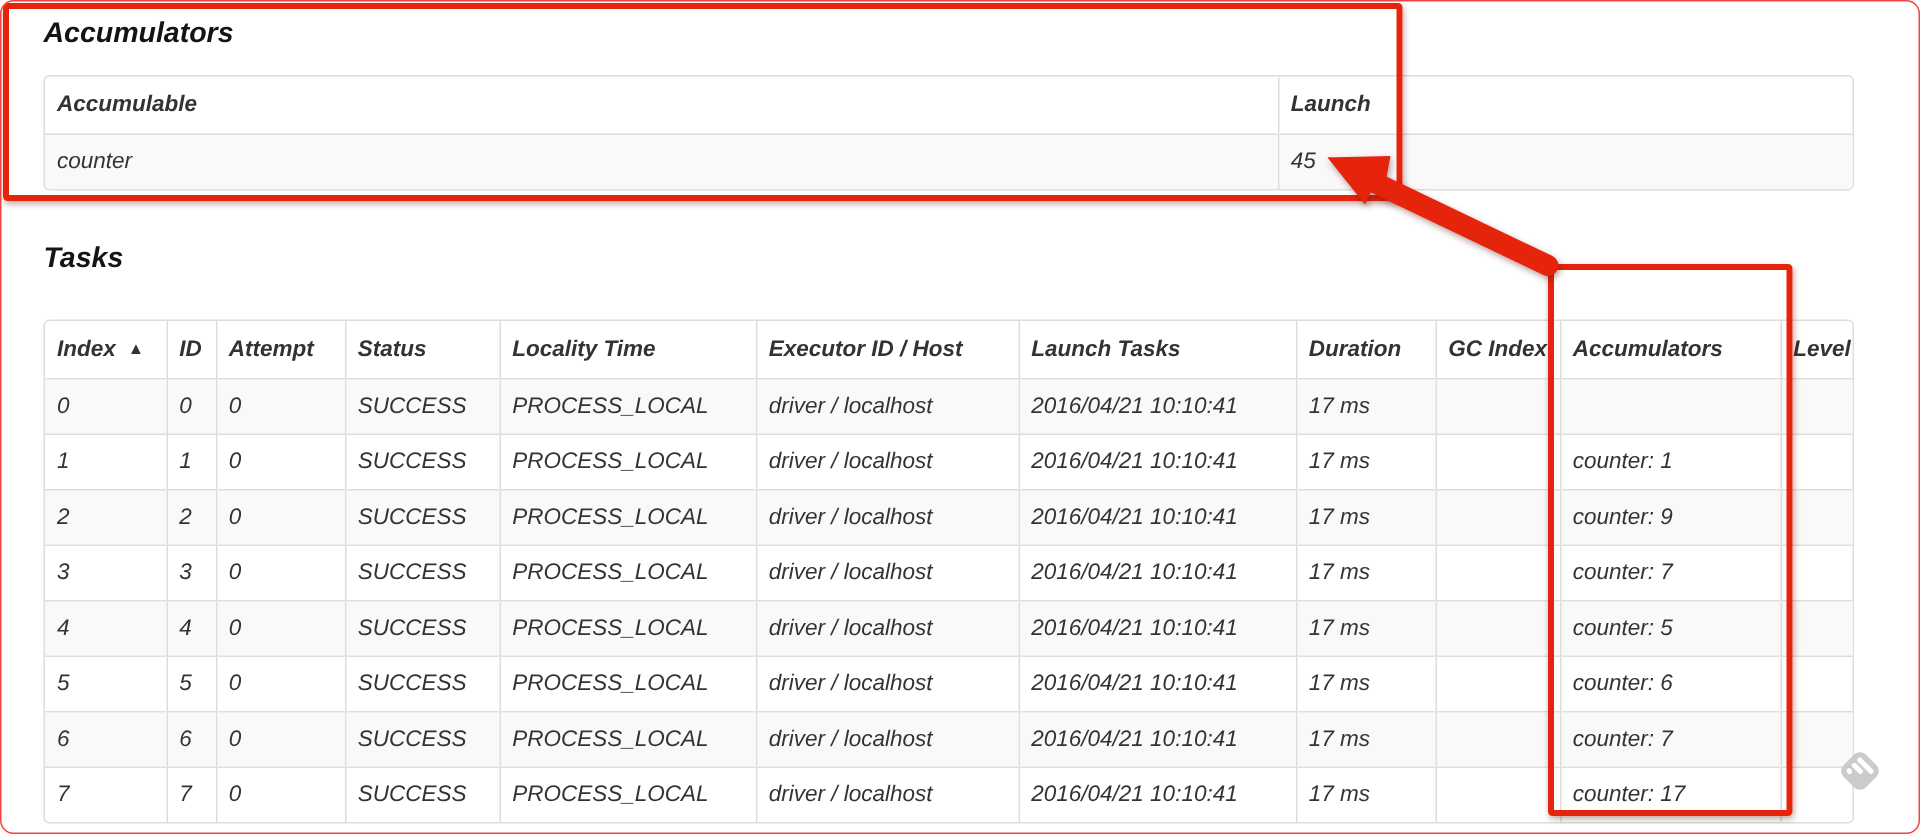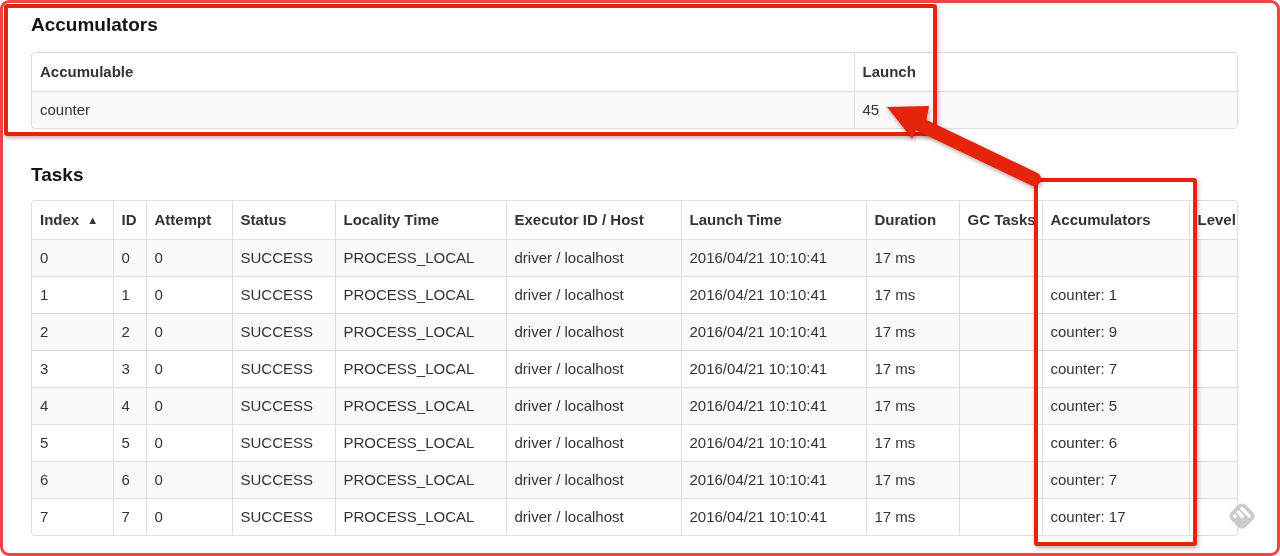--- a/index.html
+++ b/index.html
@@ -2,45 +2,46 @@
 <html><head>
 <meta charset="utf-8">
 <style>
   * { box-sizing: border-box; }
   html,body { margin:0; padding:0; background:#fff; }
   .frame {
     position: relative;
     width: 1280px;
     height: 556px;
     background: #ffffff;
-    border: 3px solid #ef4444;
+    border: 1px solid #ef4444;
     border-radius: 9px;
     overflow: hidden;
     font-family: "Liberation Sans", "DejaVu Sans", sans-serif;
     color: #333;
+    font-style: italic;
   }
   .section-heading {
     margin: 0 0 0 28px;
     font-size: 19px;
     line-height: 23px;
     font-weight: bold;
     color: #141414;
   }
   #accumulators-heading { padding-top: 10px; }
   #tasks-heading { margin-top: 34px; }
   .tbl-wrap {
     width: 1207px;
     margin-left: 28px;
     border: 1px solid #ddd;
     border-radius: 4px;
     overflow: hidden;
     background: #fff;
   }
   #accumulators-table-wrap { margin-top: 16px; }
-  #tasks-table-wrap { margin-top: 14px; }
+  #tasks-table-wrap { margin-top: 29px; }
   table {
     border-collapse: collapse;
     table-layout: fixed;
     width: 100%;
     font-size: 15px;
     color: #333;
   }
   th, td {
     padding: 0 8px;
     text-align: left;
@@ -129,23 +130,23 @@
       <thead>
         <tr>
           <th>
             <span>Index</span><span class="sort-icon">▲</span>
           </th>
           <th>ID</th>
           <th>Attempt</th>
           <th>Status</th>
           <th>Locality Time</th>
           <th>Executor ID / Host</th>
-          <th>Launch Time</th>
+          <th>Launch Tasks</th>
           <th>Duration</th>
-          <th>GC Tasks</th>
+          <th>GC Index</th>
           <th>Accumulators</th>
           <th>Level</th>
         </tr>
       </thead>
       <tbody id="tasks-tbody">
           <tr>
             <td>0</td>
             <td>0</td>
             <td>0</td>
             <td>SUCCESS</td>

